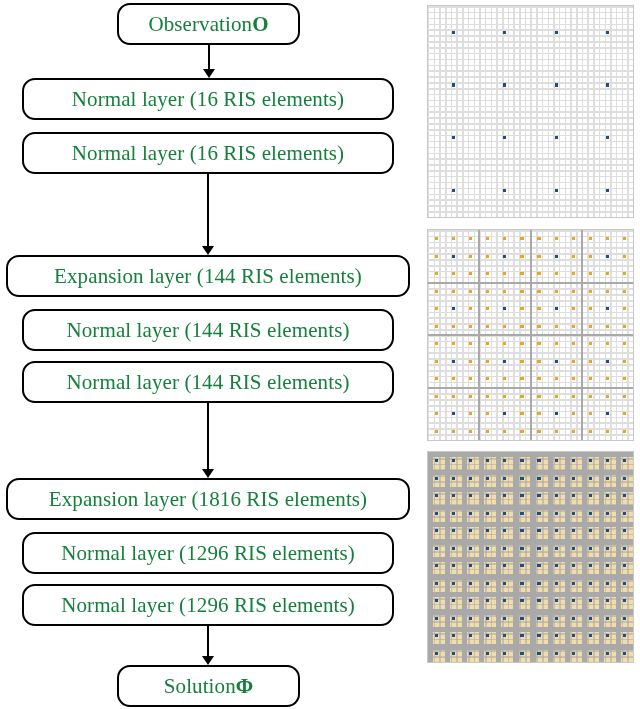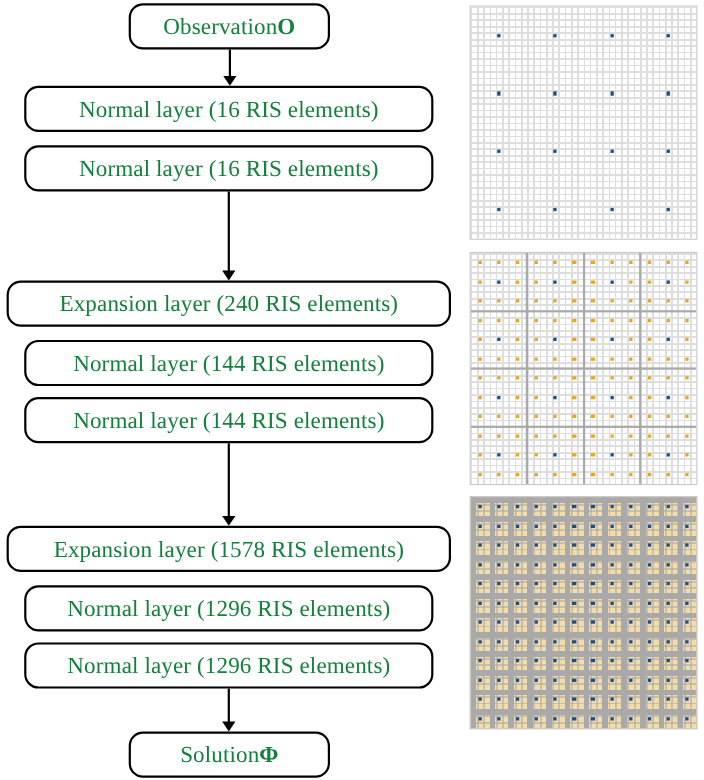--- a/index.html
+++ b/index.html
@@ -81,30 +81,30 @@
       <span class="label">Observation </span>
       <b>O</b>
     </div>
     <div class="node" style="left: 22px; top: 78px; width: 372px; height: 42px; font-size: 21px;">
       <span class="label">Normal layer (16 RIS elements)</span>
     </div>
     <div class="node" style="left: 22px; top: 132px; width: 372px; height: 42px; font-size: 21px;">
       <span class="label">Normal layer (16 RIS elements)</span>
     </div>
     <div class="node" style="left: 6px; top: 255px; width: 404px; height: 42px; font-size: 21px;">
-      <span class="label">Expansion layer (240 RIS elements)</span>
+      <span class="label">Expansion layer (144 RIS elements)</span>
     </div>
     <div class="node" style="left: 22px; top: 309px; width: 372px; height: 42px; font-size: 21px;">
       <span class="label">Normal layer (144 RIS elements)</span>
     </div>
     <div class="node" style="left: 22px; top: 361px; width: 372px; height: 42px; font-size: 21px;">
       <span class="label">Normal layer (144 RIS elements)</span>
     </div>
     <div class="node" style="left: 6px; top: 478px; width: 404px; height: 42px; font-size: 21px;">
-      <span class="label">Expansion layer (1578 RIS elements)</span>
+      <span class="label">Expansion layer (1816 RIS elements)</span>
     </div>
     <div class="node" style="left: 22px; top: 532px; width: 372px; height: 42px; font-size: 21px;">
       <span class="label">Normal layer (1296 RIS elements)</span>
     </div>
     <div class="node" style="left: 22px; top: 584px; width: 372px; height: 42px; font-size: 21px;">
       <span class="label">Normal layer (1296 RIS elements)</span>
     </div>
     <div class="node" style="left: 117px; top: 665px; width: 183px; height: 42px; font-size: 21px;">
       <span class="label">Solution </span>
       <b>Φ</b>

